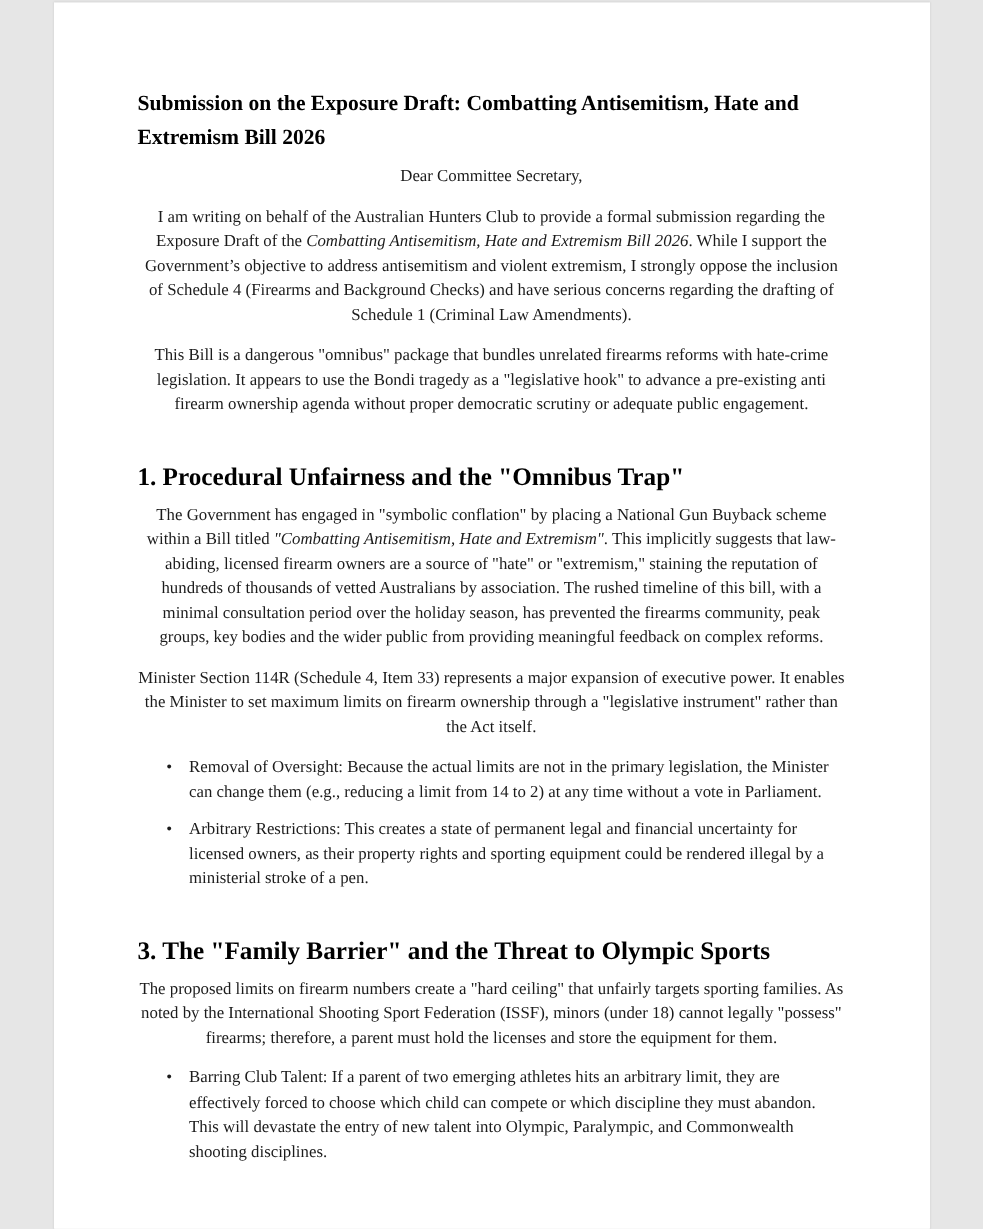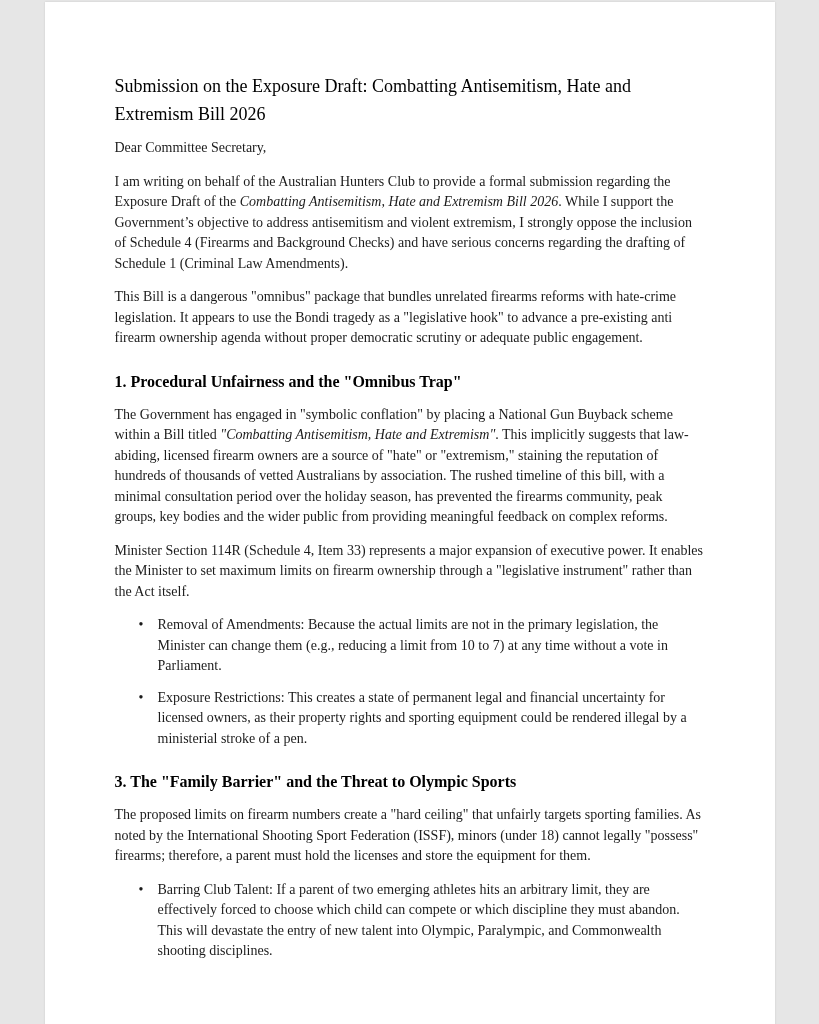--- a/index.html
+++ b/index.html
@@ -22,35 +22,36 @@
     margin: 2px auto 0 auto;
     background: #ffffff;
     box-sizing: border-box;
     padding: 70px 70px 60px 70px;
     color: #1b1b1b;
     box-shadow: 0 0 2px rgba(0,0,0,0.12);
   }
   h1.doc-title {
     font-size: 18px;
     line-height: 28px;
-    font-weight: normal;
+    font-weight: bold;
     color: #000000;
     margin: 0 0 10px 0;
   }
   p.doc-par {
     font-size: 14px;
     line-height: 20.5px;
     margin: 0 0 13px 0;
+    text-align: center;
   }
   h2.doc-h2 {
-    font-size: 16px;
+    font-size: 21px;
     line-height: 22px;
     font-weight: bold;
     color: #000000;
-    margin: 22px 0 12px 0;
+    margin: 37px 0 12px 0;
   }
   h2.doc-h2.space-before {
     margin-top: 38px;
   }
   ul.doc-list {
     list-style: none;
     margin: 0 0 14px 0;
     padding: 0 0 0 24px;
   }
   ul.doc-list li {
@@ -75,22 +76,22 @@
   <div class="paper">
     <h1 class="doc-title">Submission on the Exposure Draft: Combatting Antisemitism, Hate and Extremism Bill 2026</h1>
     <div>
         <p class="doc-par"><span>Dear Committee Secretary,</span></p>
         <p class="doc-par"><span>I am writing on behalf of the Australian Hunters Club to provide a formal submission regarding the Exposure Draft of the </span><em>Combatting Antisemitism, Hate and Extremism Bill 2026</em><span>. While I support the Government’s objective to address antisemitism and violent extremism, I strongly oppose the inclusion of </span><strong>Schedule 4 (Firearms and Background Checks)</strong><span> and have serious concerns regarding the drafting of </span><strong>Schedule 1 (Criminal Law Amendments)</strong><span>.</span></p>
         <p class="doc-par"><span>This Bill is a dangerous "omnibus" package that bundles unrelated firearms reforms with hate-crime legislation. It appears to use the Bondi tragedy as a "legislative hook" to advance a pre-existing anti firearm ownership agenda without proper democratic scrutiny or adequate public engagement.</span></p>
         <h2 class="doc-h2"><span>1. Procedural Unfairness and the "Omnibus Trap"</span></h2>
         <p class="doc-par"><span>The Government has engaged in "symbolic conflation" by placing a National Gun Buyback scheme within a Bill titled </span><em>"Combatting Antisemitism, Hate and Extremism"</em><span>. This implicitly suggests that law-abiding, licensed firearm owners are a source of "hate" or "extremism," staining the reputation of hundreds of thousands of vetted Australians by association. The rushed timeline of this bill, with a minimal consultation period over the holiday season, has prevented the firearms community, peak groups, key bodies and the wider public from providing meaningful feedback on complex reforms.</span></p>
         <p class="doc-par"><span>Minister </span><strong>Section 114R (Schedule 4, Item 33)</strong><span> represents a major expansion of executive power. It enables the Minister to set maximum limits on firearm ownership through a "legislative instrument" rather than the Act itself.</span></p>
         <ul class="doc-list">
-          <li><span class="marker">•</span><strong>Removal of Amendments</strong><span>: Because the actual limits are not in the primary legislation, the Minister can change them (e.g., reducing a limit from 10 to 7) at any time without a vote in Parliament.</span></li>
-          <li><span class="marker">•</span><strong>Exposure Restrictions</strong><span>: This creates a state of permanent legal and financial uncertainty for licensed owners, as their property rights and sporting equipment could be rendered illegal by a ministerial stroke of a pen.</span></li>
+          <li><span class="marker">•</span><strong>Removal of Oversight</strong><span>: Because the actual limits are not in the primary legislation, the Minister can change them (e.g., reducing a limit from 14 to 2) at any time without a vote in Parliament.</span></li>
+          <li><span class="marker">•</span><strong>Arbitrary Restrictions</strong><span>: This creates a state of permanent legal and financial uncertainty for licensed owners, as their property rights and sporting equipment could be rendered illegal by a ministerial stroke of a pen.</span></li>
         </ul>
         <h2 class="doc-h2"><span>3. The "Family Barrier" and the Threat to Olympic Sports</span></h2>
         <p class="doc-par"><span>The proposed limits on firearm numbers create a "hard ceiling" that unfairly targets sporting families. As noted by the International Shooting Sport Federation (ISSF), minors (under 18) cannot legally "possess" firearms; therefore, a parent must hold the licenses and store the equipment for them.</span></p>
         <ul class="doc-list">
           <li><span class="marker">•</span><strong>Barring Club Talent</strong><span>: If a parent of two emerging athletes hits an arbitrary limit, they are effectively forced to choose which child can compete or which discipline they must abandon. This will devastate the entry of new talent into Olympic, Paralympic, and Commonwealth shooting disciplines.</span></li>
         </ul>
       </div>
   </div>
 </div>
 

